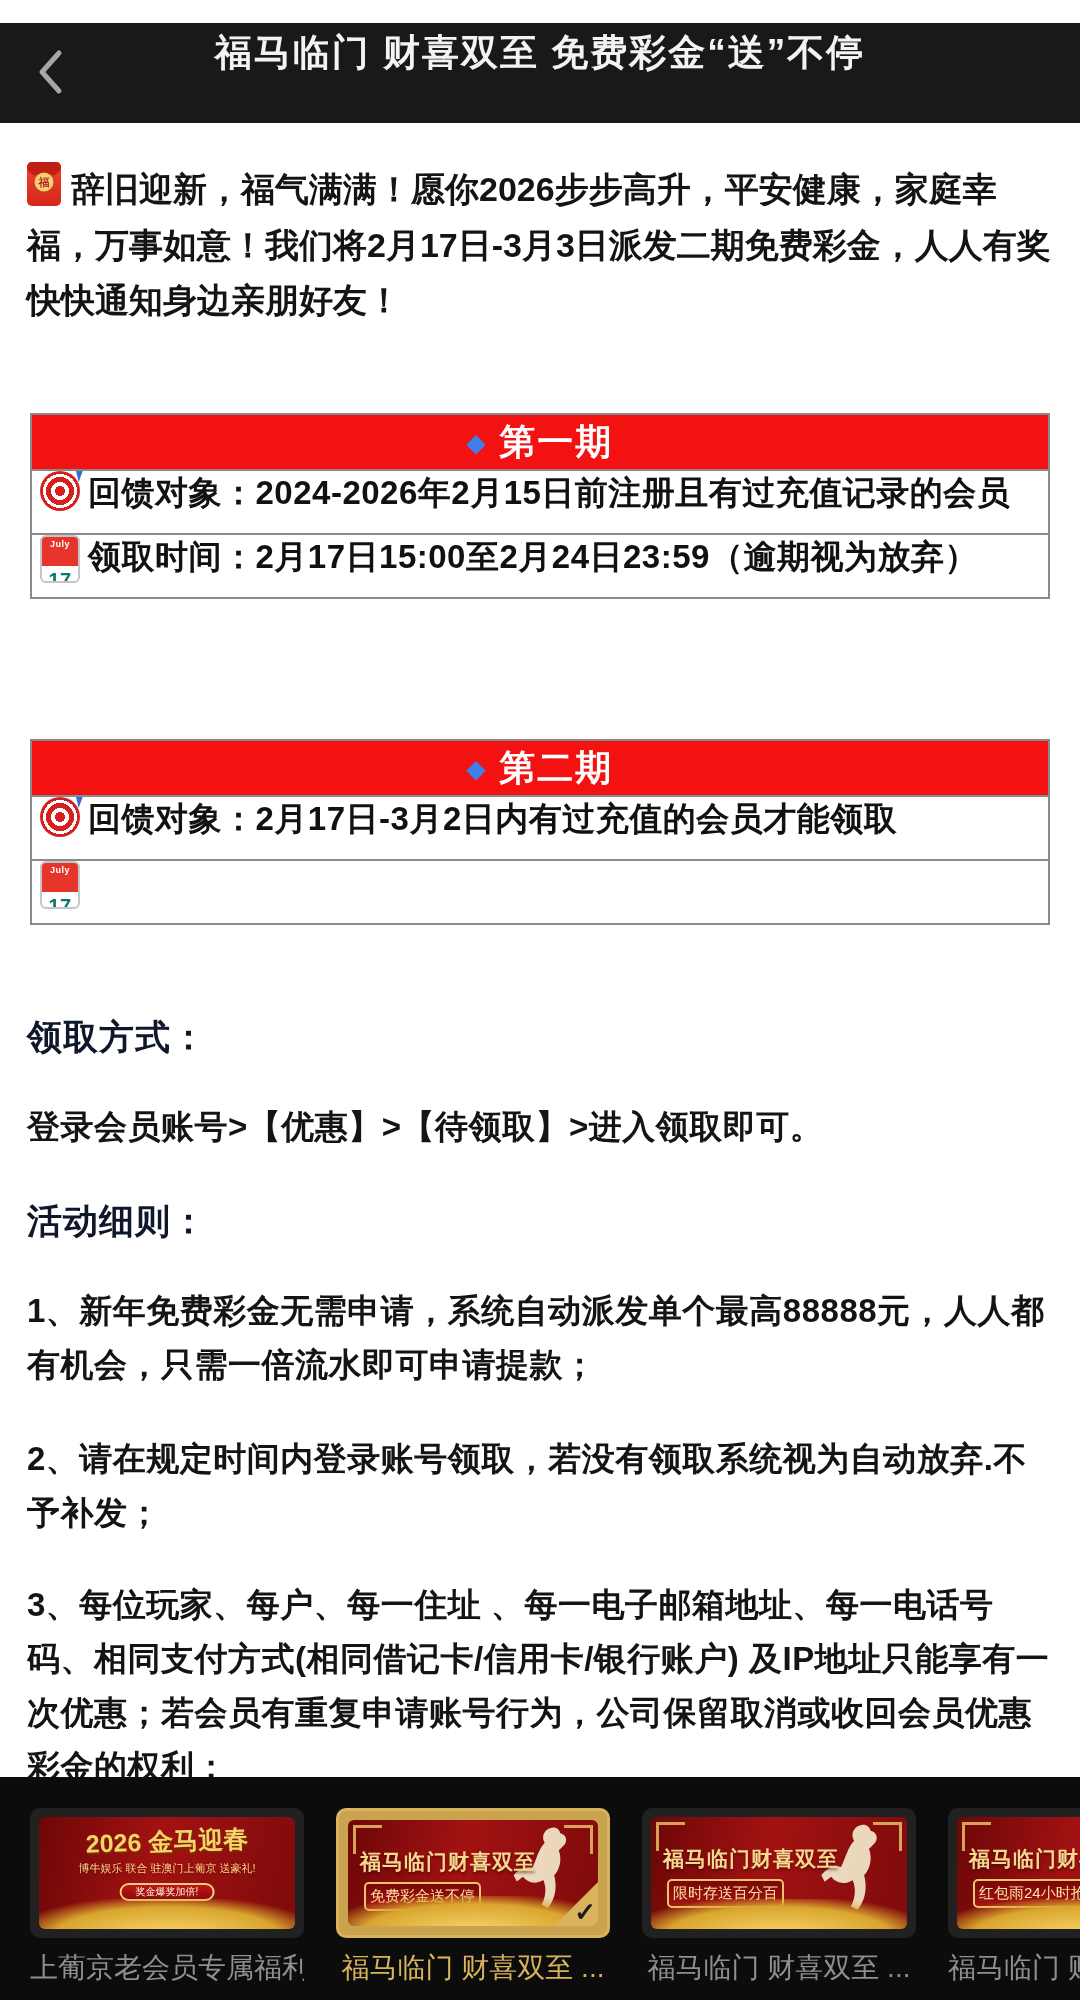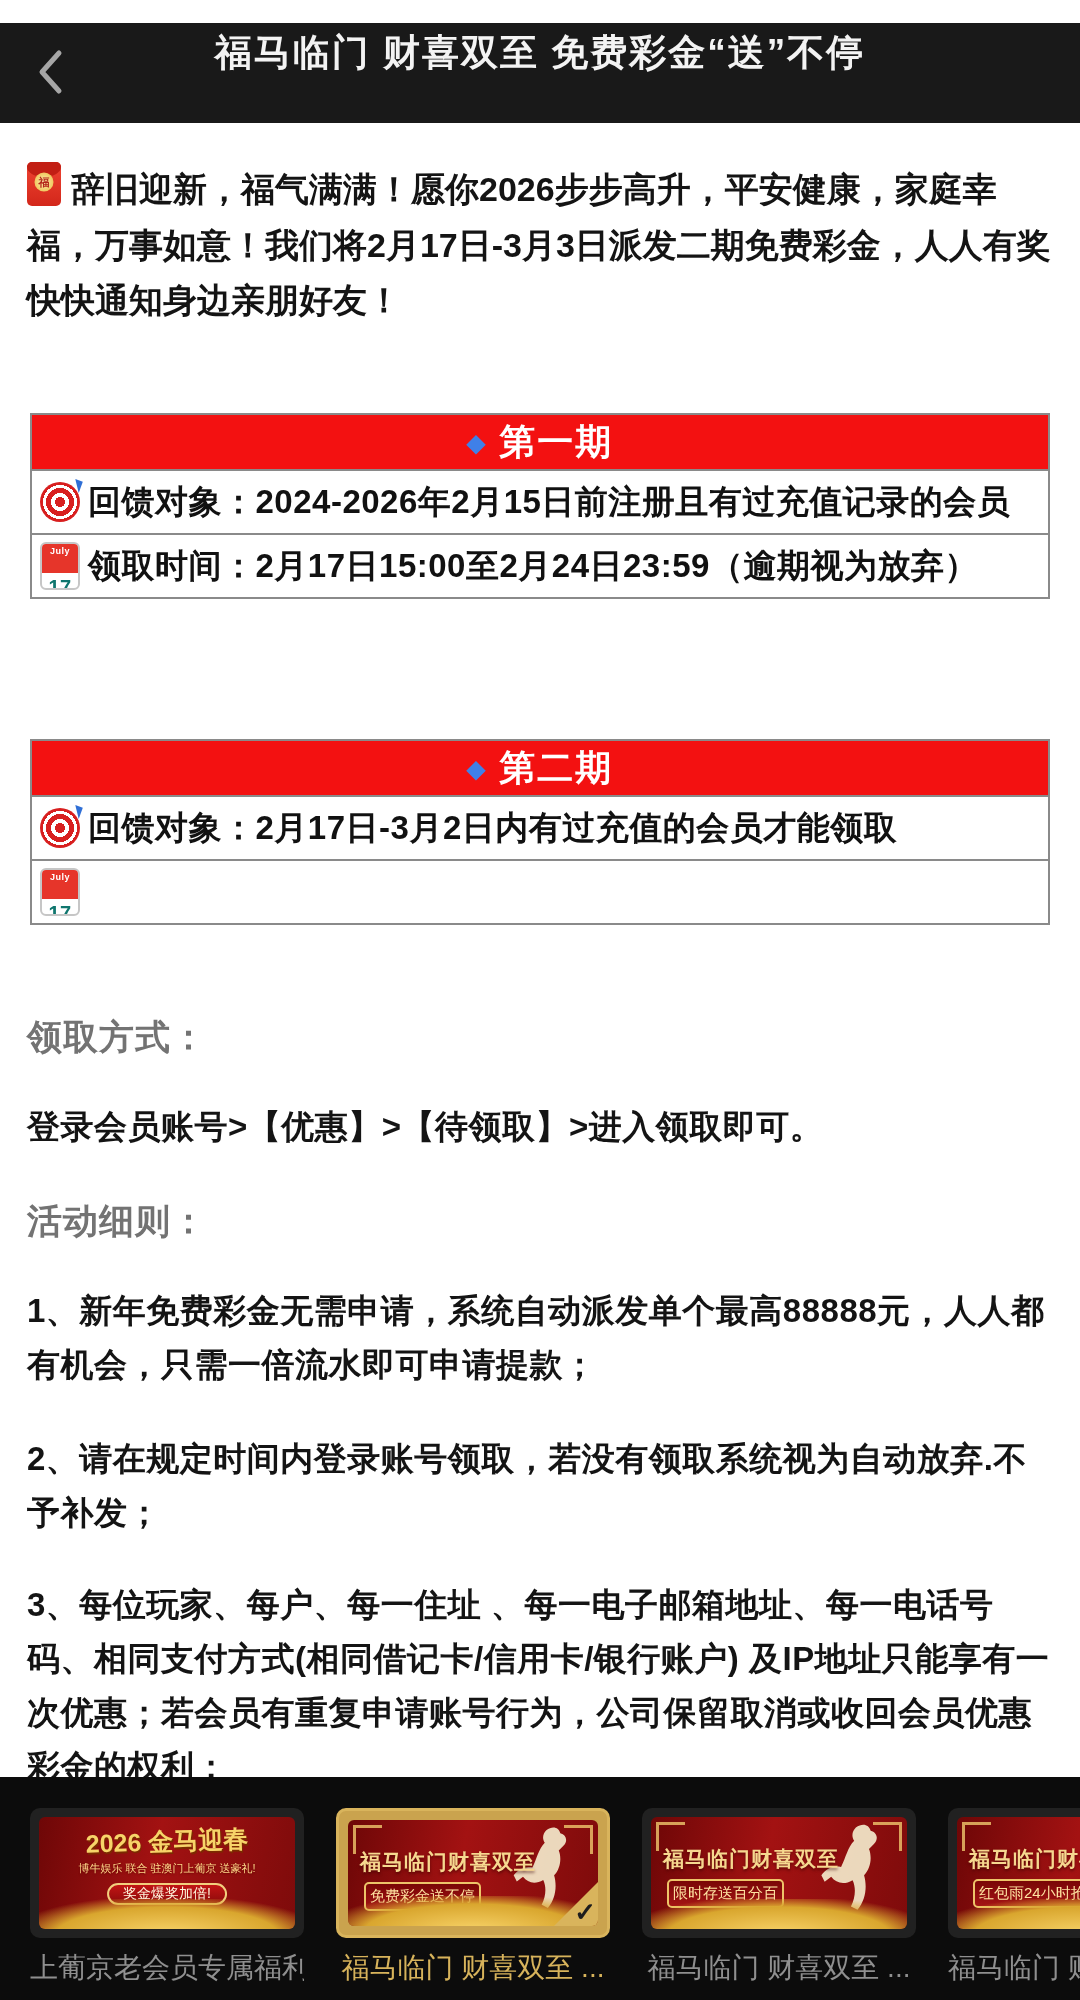--- a/index.html
+++ b/index.html
@@ -20,34 +20,34 @@
   .ico-env{display:inline-block;position:relative;width:34px;height:44px;border-radius:5px;
     background:linear-gradient(#ef4433,#d3271a);vertical-align:-8px;margin-right:10px;}
   .ico-env .env-flap{position:absolute;left:0;right:0;top:0;height:15px;background:#c21f14;border-radius:5px 5px 50% 50%/5px 5px 70% 70%;}
   .ico-env .env-c{position:absolute;left:50%;top:46%;transform:translate(-50%,-50%);width:19px;height:19px;border-radius:50%;
     background:radial-gradient(#ffeeb0,#e9b93f);color:#b3261a;font-size:11px;line-height:19px;text-align:center;font-weight:bold;}
   
   .promo-table{position:absolute;left:30px;width:1020px;border:2px solid #8a8a8a;background:#fff;box-sizing:border-box;}
   .pt-header{height:54px;background:#f31111;display:flex;align-items:center;justify-content:center;gap:12px;
     color:#fff;font-size:36px;font-weight:bold;letter-spacing:2px;}
   .pt-diamond{color:#3f80e8;font-size:24px;line-height:1;transform:translateY(1px);}
-  .pt-row{height:62px;border-top:2px solid #8a8a8a;display:flex;align-items:center;gap:8px;padding:0 8px;
+  .pt-row{height:62px;border-top:2px solid #8a8a8a;display:flex;gap:8px;padding:0 8px;
     font-size:33px;font-weight:600;color:#111;white-space:nowrap;overflow:hidden;letter-spacing:0.5px;}
   
   .ico-target{width:40px;height:40px;border-radius:50%;position:relative;flex:0 0 auto;
     background:radial-gradient(circle at 50% 50%, #d81f1f 0 5px, #ffffff 5px 9px, #d81f1f 9px 14px, #ffffff 14px 17px, #d81f1f 17px 20px);}
   .ico-target .dart{position:absolute;right:-1px;top:-2px;width:0;height:0;
     border-left:8px solid transparent;border-top:12px solid #2f6fd6;transform:rotate(20deg);}
   
   .ico-cal{width:40px;height:48px;background:#fff;border:2px solid #c6c6c6;border-radius:6px;overflow:hidden;
     box-sizing:border-box;flex:0 0 auto;text-align:center;}
   .ico-cal .cal-m{display:block;height:29px;background:#e6352a;color:#fff;font-size:9px;line-height:15px;font-weight:bold;}
   .ico-cal .cal-d{display:block;font-size:20px;font-weight:bold;color:#0f766e;line-height:28px;}
   
-  .red-h{position:absolute;left:27px;margin:0;font-size:35px;font-weight:bold;color:#737373;letter-spacing:1px;}
+  .red-h{position:absolute;left:27px;margin:0;font-size:35px;font-weight:bold;color:#0f172a;letter-spacing:1px;}
   .body-p{position:absolute;left:27px;width:1026px;margin:0;font-size:33px;line-height:54px;font-weight:600;color:#141414;letter-spacing:0.5px;}
   
   .gallery{position:absolute;left:0;top:1777px;width:1080px;height:223px;background:#0c0c0c;}
   .thumb-card{position:absolute;top:31px;width:274px;height:130px;background:#212121;border-radius:10px;
     padding:9px;box-sizing:border-box;cursor:pointer;}
   .thumb-card.selected{border:3px solid #d9b45c;background:#caa34e;}
   .banner{position:relative;width:100%;height:100%;border-radius:6px;overflow:hidden;
     background:linear-gradient(100deg,#6e0707 0%,#a31212 45%,#7e0b0b 100%);}
   .coins{position:absolute;left:-6%;right:-6%;bottom:-6px;height:36px;
     background:radial-gradient(ellipse at 50% 100%, #f9d56b 0%, #d9a62e 55%, rgba(217,166,46,0) 78%);}
@@ -56,21 +56,21 @@
   .corner-orn.tl{left:5px;top:5px;border-right:none;border-bottom:none;}
   .corner-orn.tr{right:5px;top:5px;border-left:none;border-bottom:none;}
   .b-title{position:absolute;left:12px;top:28px;font-size:21px;font-weight:bold;color:#f6d88f;
     text-shadow:0 2px 3px rgba(60,0,0,.6);letter-spacing:1px;white-space:nowrap;}
   .b-btn{position:absolute;left:16px;top:62px;font-size:15px;color:#ffe3a1;white-space:nowrap;
     background:linear-gradient(#7a0606,#a31414);border:2px solid #edc469;border-radius:5px;padding:3px 4px;}
   
   .b1-title{position:absolute;top:8px;width:100%;text-align:center;font-size:25px;font-weight:bold;color:#f7d469;
     transform:rotate(-2deg);text-shadow:1px 2px 0 #7c2a00;white-space:nowrap;}
   .b1-sub{position:absolute;top:44px;width:100%;text-align:center;font-size:11px;color:#ffd98a;white-space:nowrap;text-shadow:0 1px 2px #600;}
-  .b1-btn{position:absolute;top:66px;left:50%;transform:translateX(-50%);font-size:14px;color:#fff7dd;white-space:nowrap;
+  .b1-btn{position:absolute;top:66px;left:50%;transform:translateX(-50%);font-size:10px;color:#fff7dd;white-space:nowrap;
     border:2px solid #f2cf7d;background:linear-gradient(#c21414,#8e0b0b);border-radius:14px;padding:0 14px;}
   .sel-check{position:absolute;right:-3px;bottom:-3px;width:50px;height:50px;background:#d9b45c;
     clip-path:polygon(100% 0,100% 100%,0 100%);display:flex;align-items:flex-end;justify-content:flex-end;
     color:#1d1d1d;font-size:26px;font-weight:bold;padding:0 5px 1px 0;box-sizing:border-box;}
   .thumb-caption{position:absolute;top:172px;width:274px;text-align:center;font-size:28px;color:#8f8f8f;
     white-space:nowrap;overflow:hidden;cursor:pointer;}
   .thumb-caption.selected{color:#d7b35b;}
 </style>
 </head>
 <body>

